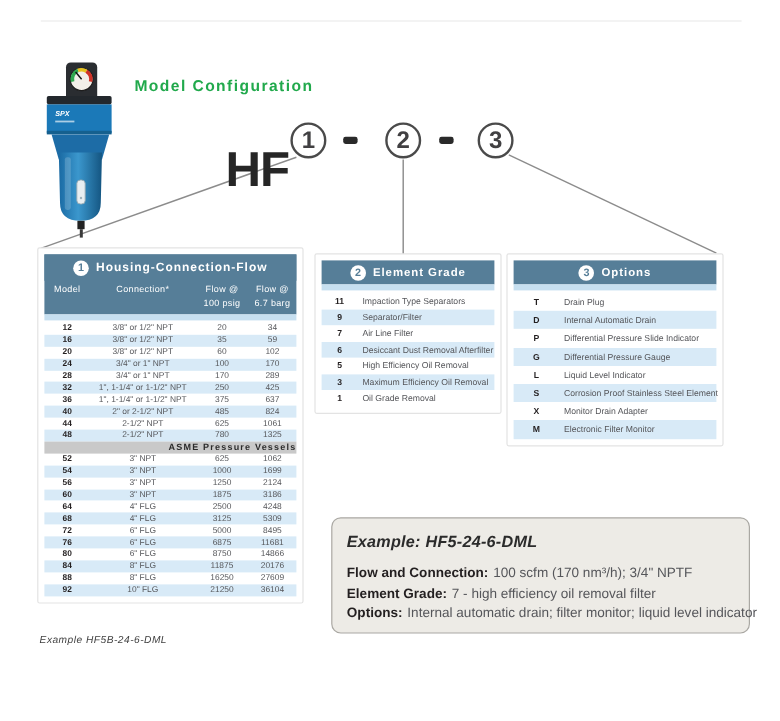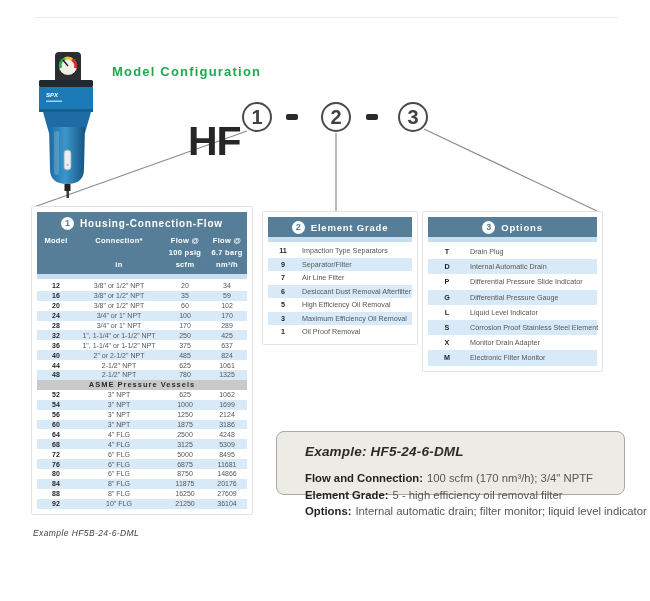--- a/index.html
+++ b/index.html
@@ -37,40 +37,40 @@
 
   .tband{background:var(--slate);color:#fff;display:flex;align-items:center;justify-content:center;gap:6px;
     font-weight:bold;letter-spacing:0.8px;}
   .tband .num{background:#fff;color:var(--slate);width:13px;height:13px;border-radius:50%;
     text-align:center;line-height:13px;font-size:9px;font-weight:bold;flex:0 0 auto;letter-spacing:0;}
   .card1 .tband{height:22px;font-size:10px;}
   .card2 .tband,.card3 .tband{height:20px;font-size:9.5px;}
 
   .t1-slate{background:var(--slate);padding-bottom:4px;}
   .hgrid{display:grid;grid-template-columns:var(--t1cols);height:12px;align-items:center;}
-  .hc{color:#fff;font-weight:bold;font-size:7.5px;text-align:center;letter-spacing:0.3px;white-space:nowrap;}
+  .hc{color:#fff;font-weight:normal;font-size:7.5px;text-align:center;letter-spacing:0.3px;white-space:nowrap;}
 
   .spacer{height:5px;background:var(--spacer);margin-bottom:2px;}
 
   .rows > .trow:nth-child(even){background:var(--rowblue);}
   .t1row{display:grid;grid-template-columns:var(--t1cols);height:9.9px;align-items:center;font-size:7px;white-space:nowrap;}
   .t1row .c{text-align:center;color:var(--gray);overflow:hidden;}
   .t1row .c.model{font-weight:bold;color:var(--dark);}
   .asme{height:10px;line-height:10px;background:var(--asme);color:#2b2b2b;font-size:7.5px;font-weight:bold;
-    text-align:center;letter-spacing:1px;}
+    text-align:right;letter-spacing:1px;}
 
   .crow{display:grid;align-items:center;font-size:7.2px;white-space:nowrap;}
   .t2row{grid-template-columns:30px 1fr;height:13.5px;}
   .t3row{grid-template-columns:38px 1fr;height:15.2px;}
   .crow .code{font-weight:bold;color:var(--dark);text-align:center;}
   .crow .lbl{color:var(--gray);padding-left:4px;}
 
   
-  .example{position:absolute;left:276px;top:431px;width:349px;height:64px;box-sizing:border-box;
-    background:#edebe6;border:1.5px solid #aaa8a3;border-radius:8px;padding:12px 28px;}
+  .example{position:absolute;left:276px;top:431px;width:349px;height:97px;box-sizing:border-box;
+    background:#edebe6;border:1.5px solid #aaa8a3;border-radius:8px;padding:12px 12px;}
   .example .ex-title{font-size:13.5px;font-weight:bold;font-style:italic;color:#2b2b2b;margin-bottom:11px;letter-spacing:0.2px;}
   .example .ex-line{font-size:11.3px;line-height:16.5px;color:var(--gray);white-space:nowrap;}
   .example .ex-label{font-weight:bold;color:var(--dark);margin-right:4px;}
 
   
   .footnote{position:absolute;left:33px;top:527px;font-size:8.5px;font-style:italic;color:#3f3f3f;
     letter-spacing:0.4px;line-height:12px;}
 
   
   .product{position:absolute;left:34px;top:47px;width:66px;height:152px;}
@@ -140,26 +140,20 @@
         <div class="hc">Connection*</div>
         <div class="hc">Flow @</div>
         <div class="hc">Flow @</div>
       </div>
       <div class="hgrid">
         <div class="hc"></div>
         <div class="hc"></div>
         <div class="hc">100 psig</div>
         <div class="hc">6.7 barg</div>
       </div>
-      <div class="hgrid">
-        <div class="hc"></div>
-        <div class="hc">in</div>
-        <div class="hc">scfm</div>
-        <div class="hc">nm³/h</div>
-      </div>
     </div>
     <div class="spacer"></div>
     <div class="rows" id="t1-npt">
         <div class="trow t1row">
           <div class="c model">12</div>
           <div class="c conn">3/8" or 1/2" NPT</div>
           <div class="c flow">20</div>
           <div class="c flow2">34</div>
         </div>
         <div class="trow t1row">
@@ -320,21 +314,21 @@
         <div class="trow crow t2row">
           <div class="code">5</div>
           <div class="lbl">High Efficiency Oil Removal</div>
         </div>
         <div class="trow crow t2row">
           <div class="code">3</div>
           <div class="lbl">Maximum Efficiency Oil Removal</div>
         </div>
         <div class="trow crow t2row">
           <div class="code">1</div>
-          <div class="lbl">Oil Proof Removal</div>
+          <div class="lbl">Oil Grade Removal</div>
         </div>
       </div>
   </div>
 
   <div class="card card3">
     <div class="tband">
       <span class="num">3</span>
       <span>Options</span>
     </div>
     <div class="spacer"></div>
@@ -373,21 +367,21 @@
         </div>
       </div>
   </div>
 
   <div class="example">
     <div class="ex-title">Example: HF5-24-6-DML</div>
     <div class="ex-line">
       <span class="ex-label">Flow and Connection:</span><span>100 scfm (170 nm³/h); 3/4" NPTF</span>
     </div>
     <div class="ex-line">
-      <span class="ex-label">Element Grade:</span><span>5 - high efficiency oil removal filter</span>
+      <span class="ex-label">Element Grade:</span><span>7 - high efficiency oil removal filter</span>
     </div>
     <div class="ex-line">
       <span class="ex-label">Options:</span><span>Internal automatic drain; filter monitor; liquid level indicator</span>
     </div>
   </div>
 
   <div class="footnote">
     <div>Example HF5B-24-6-DML</div>
   </div>
 </div>

